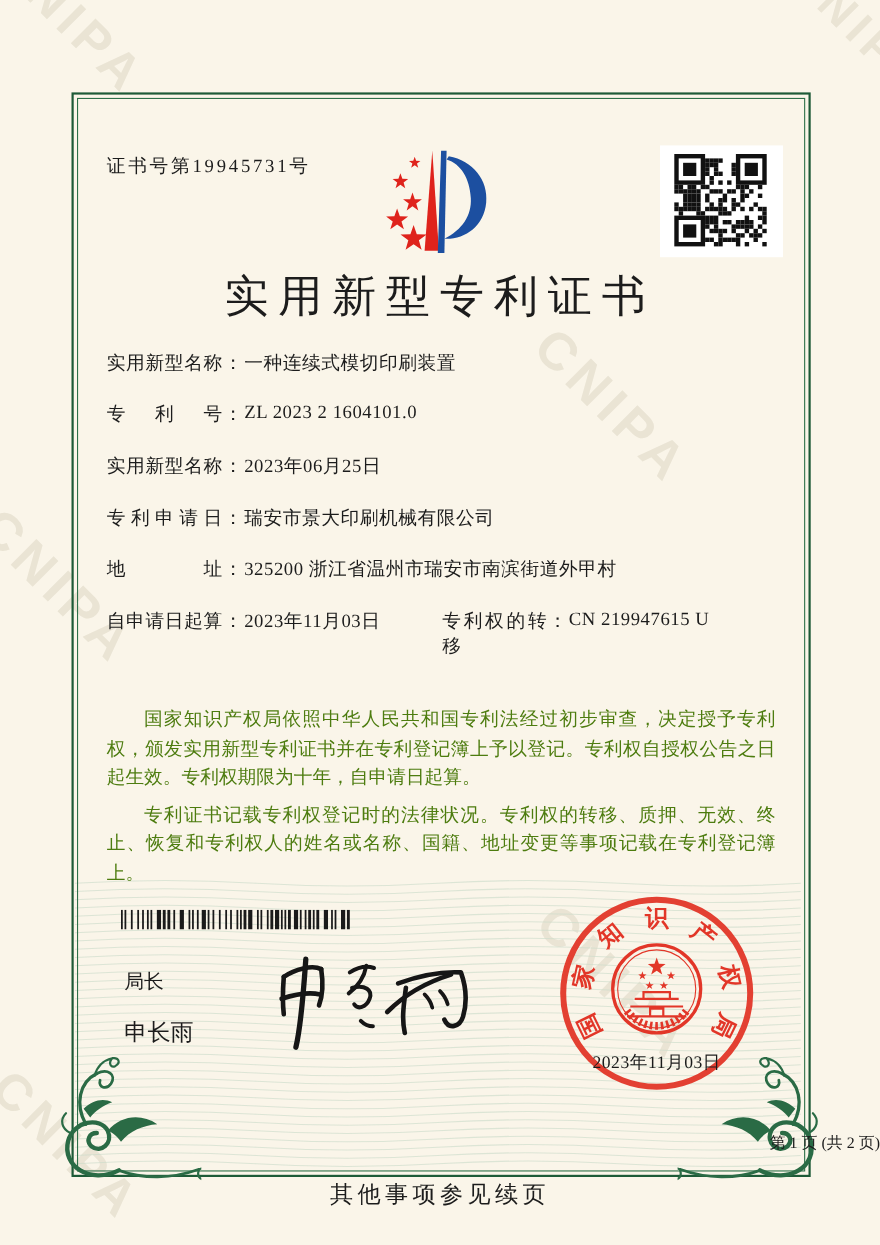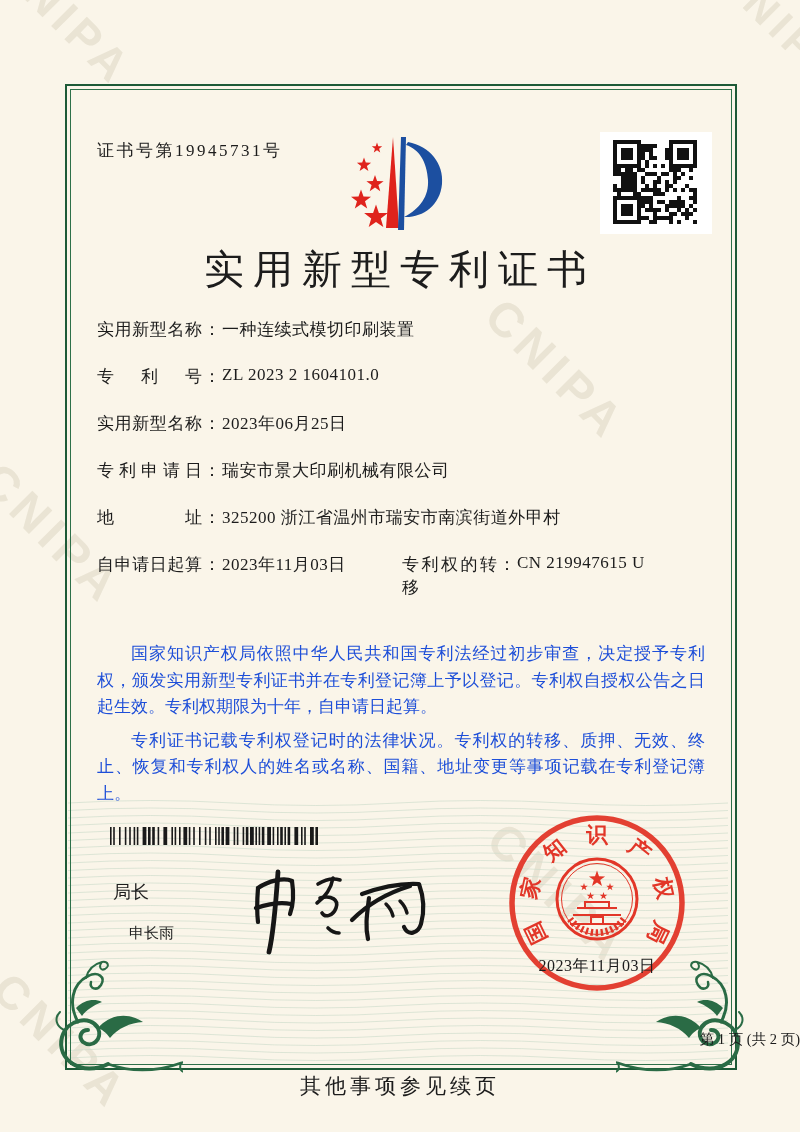--- a/index.html
+++ b/index.html
@@ -30,27 +30,27 @@
   
   .fields{position:absolute;left:97px;top:318px;width:610px;font-size:17px;z-index:5;}
   .frow{position:relative;height:47px;}
   .flabel{display:inline-block;width:105px;text-align:justify;text-align-last:justify;vertical-align:top;}
   .fcolon{display:inline-block;width:20px;text-align:center;vertical-align:top;}
   .fvalue{letter-spacing:0.5px;}
   .grant-group{position:absolute;left:305px;top:0;}
   .grant-group .flabel{width:95px;}
   
   .paras{position:absolute;left:97px;top:641px;width:608px;z-index:5;}
-  .paras p{margin:0 0 7px 0;font-size:17px;line-height:26.5px;text-indent:2em;text-align:justify;color:#1d4ed8;}
+  .paras p{margin:0 0 7px 0;font-size:17px;line-height:26.5px;text-indent:2em;text-align:justify;color:#4d7c0f;}
   
   .barcode{position:absolute;left:110px;top:827px;z-index:5;}
   .signer-title{position:absolute;left:113px;top:880px;font-size:18px;z-index:6;
                 font-family:Liberation Serif, serif;}
-  .signer-name{position:absolute;left:113px;top:924px;font-size:15px;z-index:6;
-               font-family:"Liberation Sans","DejaVu Sans",sans-serif;margin-left:16px;}
+  .signer-name{position:absolute;left:113px;top:924px;font-size:21px;z-index:6;
+               font-family:"Liberation Sans","DejaVu Sans",sans-serif;}
   .signature{position:absolute;left:240px;top:846px;z-index:6;}
   .signature path{fill:none;stroke:#161616;stroke-width:4.2;stroke-linecap:round;stroke-linejoin:round;}
   
   .seal{position:absolute;left:505px;top:811px;z-index:7;}
   .seal-char{font-size:21.5px;font-weight:700;fill:#e23628;text-anchor:middle;
              font-family:"Liberation Serif","DejaVu Serif",serif;}
   .seal-date{font-size:16px;fill:#1b1b1b;text-anchor:middle;letter-spacing:0.5px;
              font-family:"Liberation Serif","DejaVu Serif",serif;}
   .emblem *{stroke-linecap:butt;}
   

